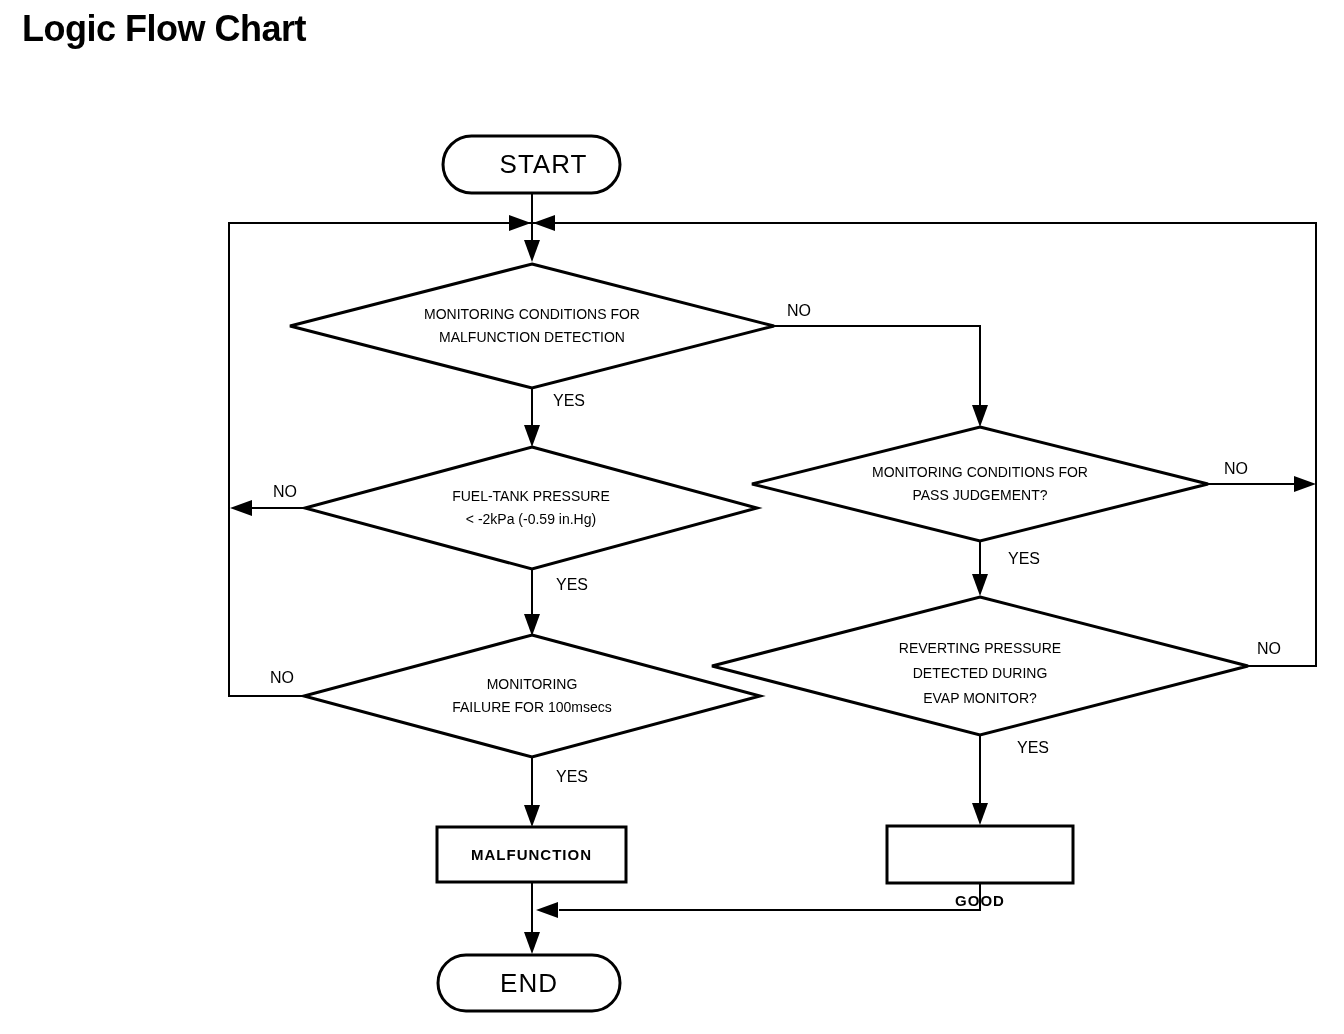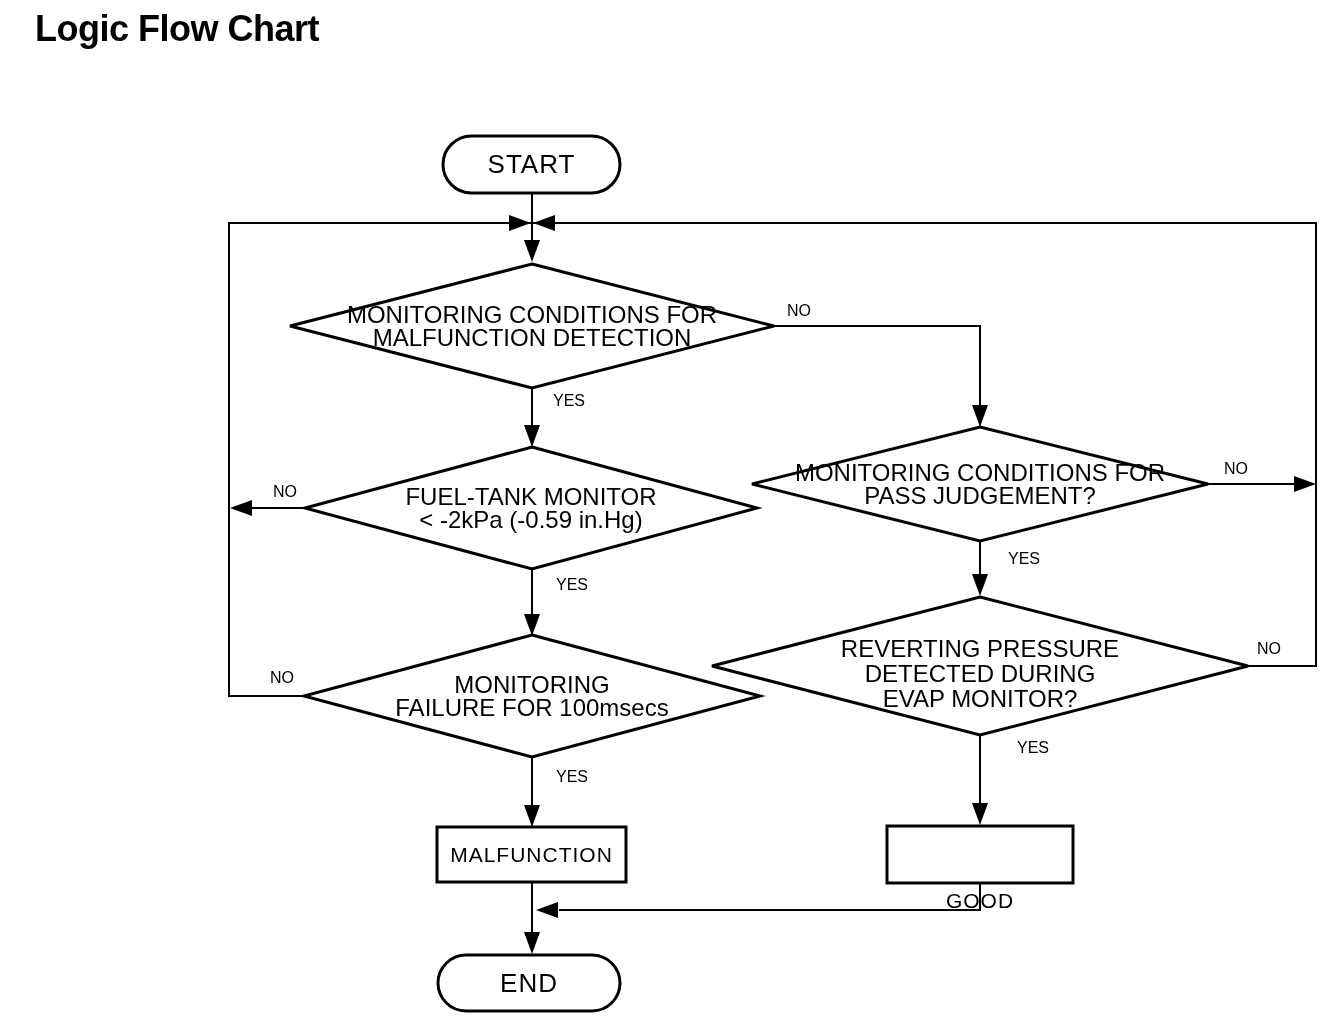--- a/index.html
+++ b/index.html
@@ -2,32 +2,32 @@
 <html><head>
 <meta charset="utf-8">
 <style>
   html,body { margin:0; padding:0; background:#ffffff; }
   body {
     width:1344px; height:1034px; position:relative; overflow:hidden;
     font-family:"Liberation Sans", sans-serif; color:#000;
   }
   #flow-svg { position:absolute; left:0; top:0; }
   .page-title {
-    position:absolute; left:35px; top:8px;
+    position:absolute; left:22px; top:8px;
     font-size:36px; font-weight:bold; letter-spacing:-0.5px;
     white-space:nowrap;
   }
   .node-label {
     position:absolute; display:flex; flex-direction:column;
     align-items:center; justify-content:center; text-align:center;
-    font-size:24px; line-height:23px; white-space:nowrap;
+    font-size:14px; line-height:23px; white-space:nowrap;
     box-sizing:border-box;
   }
   .terminal-text { font-size:26px; letter-spacing:1px; }
-  .process-text  { font-size:21px; letter-spacing:1px; }
+  .process-text  { font-size:15px; letter-spacing:1px;font-weight:bold; }
   .edge-label {
     position:absolute; transform:translate(-50%,-50%);
     font-size:16px; white-space:nowrap;
   }
 </style>
 </head>
 <body>
 
 <svg id="flow-svg" width="1344" height="1034" viewBox="0 0 1344 1034">
   <g stroke="#000" stroke-width="2" fill="none">
@@ -73,31 +73,31 @@
     <polygon points="980,596 972,574 988,574"></polygon>
     <polygon points="1316,484 1294,476 1294,492"></polygon>
     <polygon points="980,825 972,803 988,803"></polygon>
     <polygon points="532,954 524,932 540,932"></polygon>
     <polygon points="536,910 558,902 558,918"></polygon>
   </g>
 </svg>
 
 <div class="page-title">Logic Flow Chart</div>
 
-<div class="node-label terminal-text" style="left:443px; top:136px; width:177px; height:57px;">
+<div class="node-label terminal-text" style="left:455px; top:136px; width:177px; height:57px;">
   <div>START</div>
 </div>
 
 <div class="node-label" style="left:290px; top:264px; width:484px; height:124px;">
   <div>MONITORING CONDITIONS FOR</div>
   <div>MALFUNCTION DETECTION</div>
 </div>
 
 <div class="node-label" style="left:305px; top:447px; width:452px; height:122px;">
-  <div>FUEL-TANK MONITOR</div>
+  <div>FUEL-TANK PRESSURE</div>
   <div>&lt; -2kPa (-0.59 in.Hg)</div>
 </div>
 
 <div class="node-label" style="left:304px; top:635px; width:456px; height:122px;">
   <div>MONITORING</div>
   <div>FAILURE FOR 100msecs</div>
 </div>
 
 <div class="node-label" style="left:752px; top:427px; width:456px; height:114px;">
   <div>MONITORING CONDITIONS FOR</div>

